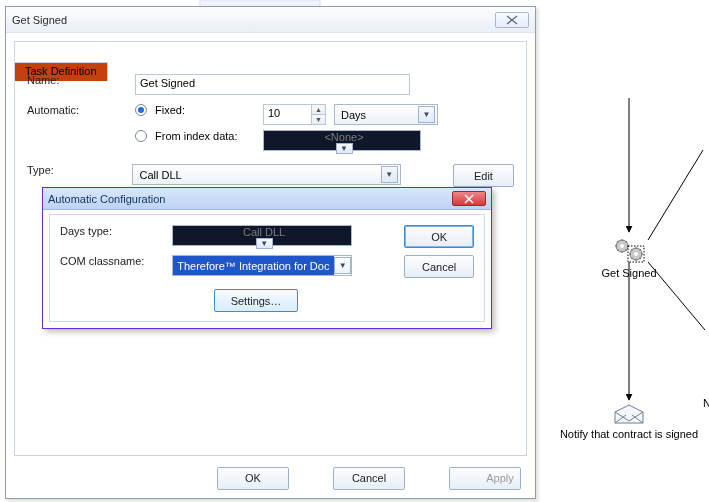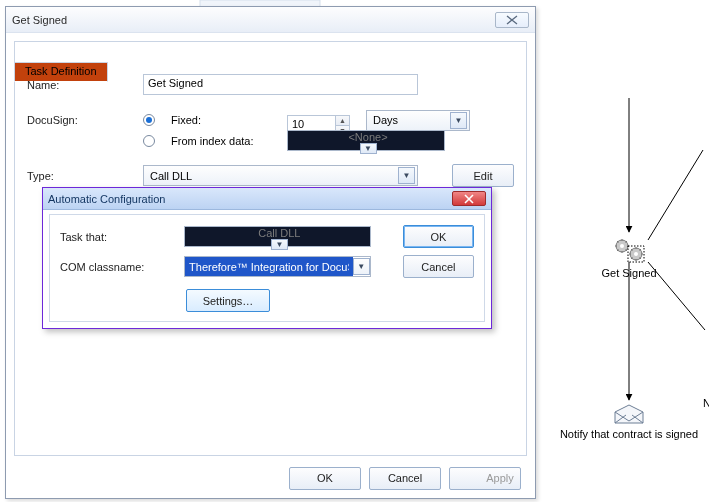--- a/index.html
+++ b/index.html
@@ -10,37 +10,37 @@
 
   
   .dlg1 { position: absolute; left: 5px; top: 6px; width: 531px; height: 493px; background: #fff; border: 1px solid #8e9bb0; box-shadow: 2px 2px 4px rgba(0,0,0,.15); }
   .dlg1 .titlebar { height: 26px; background: linear-gradient(#fdfdfe,#e8eef7); display: flex; align-items: center; padding: 0 6px; border-bottom: 1px solid #dbe3ef; }
   .dlg1 .titlebar .ttl { color: #2a2a2a; }
   .dlg1 .titlebar .spacer { flex: 1; }
   .closebtn { width: 34px; height: 16px; border: 1px solid #a9b7c9; border-radius: 2px; background: linear-gradient(#f7fbff,#e6eefb); display: flex; align-items: center; justify-content: center; color: #5b6b80; font-size: 10px; letter-spacing: 1px; cursor: default; }
   .dlg1-body { position: absolute; left: 8px; top: 34px; right: 8px; bottom: 42px; border: 1px solid #c9d4e4; background: #fff; }
   .tab { position: absolute; left: -1px; top: -20px; height: 20px; border: 1px solid #c9d4e4; border-bottom: 1px solid #fff; background: #c2410c; padding: 2px 10px 0 10px; margin-top: 40px; }
 
-  .row { position: absolute; left: 12px; right: 12px; display: flex; align-items: center; gap: 16px; }
+  .row { position: absolute; left: 12px; right: 12px; display: flex; align-items: flex-start; gap: 8px; }
   .lbl { width: 100px; color: #222; }
   .textbox { height: 21px; border: 1px solid #b9c6d8; background: #fff; padding: 2px 4px; color: #000; }
   .textbox.wide { width: 275px; }
   .textbox.small { width: 48px; }
   .radio { width: 12px; height: 12px; border: 1px solid #7a8aa0; border-radius: 50%; display: inline-flex; align-items: center; justify-content: center; background: #fff; }
   .radio .dot { width: 6px; height: 6px; border-radius: 50%; background: #1a6fd6; }
-  .spinner { display: inline-flex; align-items: stretch; margin-top: 11px; }
+  .spinner { display: inline-flex; align-items: stretch; }
   .spinner .textbox { border-right: none; }
   .spinbtns { width: 15px; display: flex; flex-direction: column; }
   .spinbtns div { flex: 1; border: 1px solid #b9c6d8; background: linear-gradient(#f7f8fa,#e7ecf4); display: flex; align-items: center; justify-content: center; font-size: 7px; color: #555; }
   .spinbtns div:first-child { border-bottom: none; }
   .combo { height: 21px; border: 1px solid #abb8cb; background: linear-gradient(#fefefe,#edf2f9); display: inline-flex; align-items: center; padding: 0 2px 0 6px; }
   .combo .ctext { flex: 1; }
   .combo .carrow { width: 17px; height: 17px; border: 1px solid #9fb2cf; background: linear-gradient(#f5f9fd,#dfe9f7); display: flex; align-items: center; justify-content: center; font-size: 8px; color: #3b4a60; }
   .combo.disabled { color: #7c7c7c; background: #0f172a; flex-direction: column; }
-  .btn { height: 23px; border: 1px solid #9bb0cc; background: linear-gradient(#fdfdfe,#e8eef7); padding: 0 14px; display: inline-flex; align-items: center; justify-content: center; color: #222; border-radius: 2px; }
+  .btn { height: 23px; border: 1px solid #9bb0cc; background: linear-gradient(#fdfdfe,#e8eef7); padding: 0 14px; display: inline-flex; align-items: center; justify-content: center; color: #222; border-radius: 2px; margin-left: 36px; }
   .btn.disabled { color: #9a9a9a; padding-left: 44px; }
   .btn.default { border-color: #3b8dd9; box-shadow: 0 0 0 1px #79b6f2 inset; }
 
   .dlg1-footer { position: absolute; left: 0; right: 0; bottom: 0; height: 40px; display: flex; align-items: center; justify-content: flex-end; gap: 8px; padding-right: 14px; }
 
   
   .dlg2 { position: absolute; left: 42px; top: 187px; width: 450px; height: 142px; border: 1px solid #6d28d9; background: #fff; box-shadow: 3px 3px 6px rgba(0,0,0,.25); }
   .dlg2 .titlebar2 { height: 22px; background: linear-gradient(#d9e7fb,#bcd3f3); display: flex; align-items: center; padding: 0 5px; border-bottom: 1px solid #9cb8de; }
   .dlg2 .titlebar2 .ttl { color: #10335f; }
   .dlg2 .titlebar2 .spacer { flex: 1; }
@@ -131,21 +131,21 @@
     <div class="tab">
       <span>Task Definition</span>
     </div>
 
     <div class="row" style="top:32px;">
       <span class="lbl">Name:</span>
       <span class="textbox wide">Get Signed</span>
     </div>
 
     <div class="row" style="top:62px;">
-      <span class="lbl">DocuSign:</span>
+      <span class="lbl">Automatic:</span>
       <span class="radio">
           <span class="dot"></span>
         </span>
       <span style="width:100px;">Fixed:</span>
       <span class="spinner">
         <span class="textbox small">10</span>
         <span class="spinbtns">
           <div>▲</div>
           <div>▼</div>
         </span>
@@ -189,21 +189,21 @@
     <span class="ttl">Automatic Configuration</span>
     <span class="spacer"></span>
     <span class="redclose">
       <svg viewBox="0 0 10 10">
           <path d="M1 1 L9 9 M9 1 L1 9" stroke="#fff" stroke-width="1.6"></path>
         </svg>
     </span>
   </div>
   <div class="dlg2-body">
     <div class="row" style="top:10px;">
-      <span class="lbl">Task that:</span>
+      <span class="lbl">Days type:</span>
       <span class="combo disabled" style="width:190px;">
         <span class="ctext">Call DLL</span>
         <span class="carrow">▼</span>
       </span>
       <span style="flex:1"></span>
       <span class="btn default" style="width:72px;">OK</span>
     </div>
     <div class="row" style="top:40px;">
       <span class="lbl">COM classname:</span>
       <span class="combo editable" style="width:190px;">

